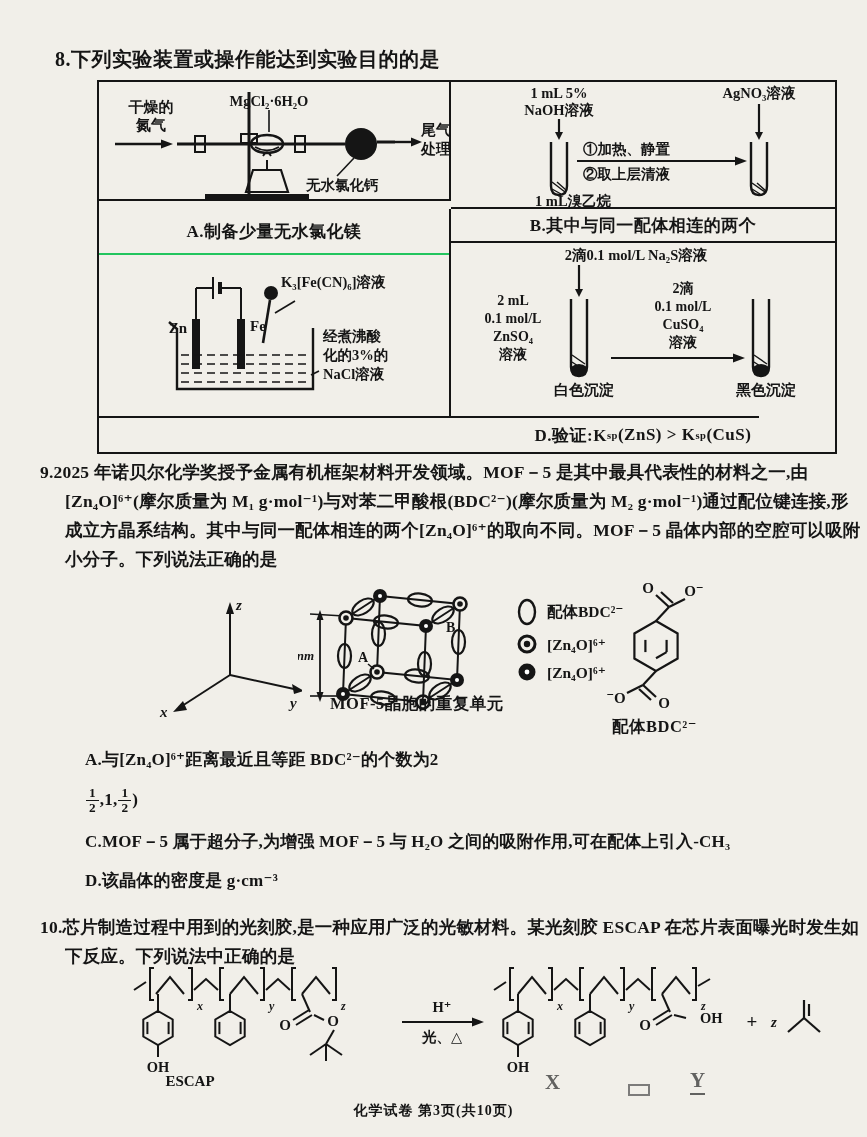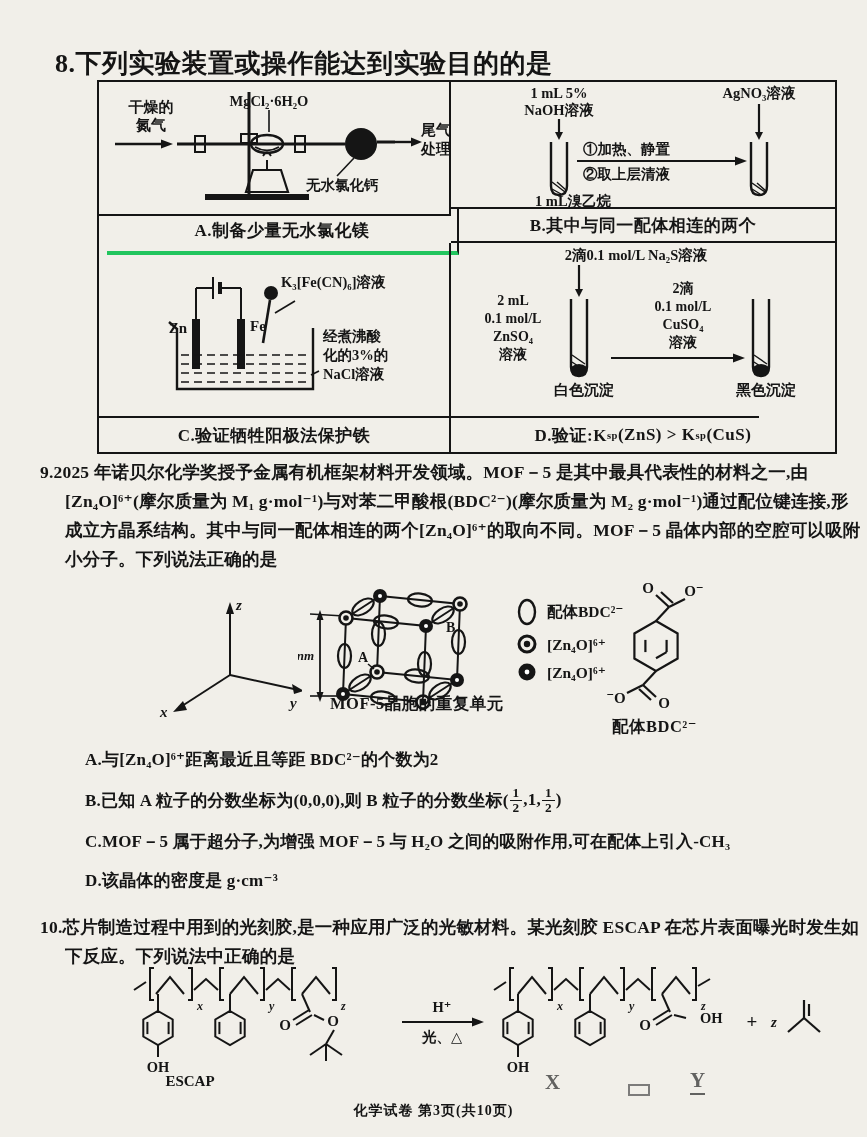--- a/index.html
+++ b/index.html
@@ -28,25 +28,25 @@
   
   .leg-row{display:flex;align-items:center;gap:7px;margin-bottom:4px;}
   .leg-label{font-size:15.5px;font-weight:700;white-space:nowrap;}
   .figcap{font-size:16.5px;font-weight:700;letter-spacing:.5px;}
   .faint{color:#3f3f3f;opacity:.8;font-weight:700;}
   #footer{position:absolute;left:0;top:1102px;width:100%;text-align:center;font-size:14px;font-weight:700;letter-spacing:1px;}
 </style>
 </head>
 <body>
 
-<div class="abs b" style="left:55px;top:46px;font-size:26px;letter-spacing:.5px;">8.下列实验装置或操作能达到实验目的的是</div>
+<div class="abs b" style="left:55px;top:46px;font-size:20px;letter-spacing:.5px;">8.下列实验装置或操作能达到实验目的的是</div>
 
 <div id="q8-table">
 
-  <div class="cell" style="left:0;top:0;width:352px;height:134px;border-right:2px solid #151515;border-bottom:2px solid #151515;">
+  <div class="cell" style="left:0;top:0;width:352px;height:119px;border-right:2px solid #151515;border-bottom:2px solid #151515;">
     <svg width="350" height="125" viewBox="0 0 350 125">
 
       <line x1="150" y1="10" x2="150" y2="112" class="stroke" stroke-width="3"></line>
       <rect x="106" y="112" width="104" height="6" fill="#151515"></rect>
 
       <text x="52" y="30" font-size="15" font-weight="700" text-anchor="middle">干燥的</text>
       <text x="52" y="48" font-size="15" font-weight="700" text-anchor="middle">氮气</text>
       <line x1="16" y1="62" x2="62" y2="62" class="stroke" stroke-width="2.4"></line>
       <polygon points="62,57.5 74,62 62,66.5" fill="#151515"></polygon>
 
@@ -97,21 +97,21 @@
 
       <text x="308" y="16" font-size="14.5" font-weight="700" text-anchor="middle">AgNO₃溶液</text>
       <line x1="308" y1="22" x2="308" y2="50" class="stroke" stroke-width="2.2"></line>
       <polygon points="304,50 312,50 308,58" fill="#151515"></polygon>
 
       <path d="M300,60 V104 Q300,113 308,113 Q316,113 316,104 V60" class="stroke" stroke-width="2.4"></path>
       <path d="M301,101 l13,9 M301,107 l8,5 M306,101 l9,8" class="stroke" stroke-width="1.4"></path>
     </svg>
   </div>
 
-  <div class="cell cap" style="left:8px;top:127px;width:352px;height:46px;border-right:2px solid #151515;border-bottom:4px solid #22c55e;">A.制备少量无水氯化镁</div>
+  <div class="cell cap" style="left:0;top:127px;width:352px;height:46px;border-right:2px solid #151515;border-bottom:2px solid #22c55e;">A.制备少量无水氯化镁</div>
 
   <div class="cell cap" style="left:352px;top:127px;width:384px;height:34px;border-bottom:2px solid #151515;">B.其中与同一配体相连的两个</div>
 
   <div class="cell" style="left:0;top:161px;width:352px;height:175px;border-right:2px solid #151515;border-bottom:2px solid #151515;">
     <svg width="350" height="173" viewBox="0 0 350 173">
 
       <line x1="97" y1="45" x2="114" y2="45" class="stroke" stroke-width="2"></line>
       <line x1="114" y1="34" x2="114" y2="56" class="stroke" stroke-width="2"></line>
       <line x1="121" y1="39" x2="121" y2="51" class="stroke" stroke-width="4"></line>
       <line x1="121" y1="45" x2="142" y2="45" class="stroke" stroke-width="2"></line>
@@ -166,21 +166,20 @@
       <line x1="160" y1="115" x2="282" y2="115" class="stroke" stroke-width="2.2"></line>
       <polygon points="282,110.5 294,115 282,119.5" fill="#151515"></polygon>
 
       <path d="M302,56 V124 Q302,133 310,133 Q318,133 318,124 V56" class="stroke" stroke-width="2.4"></path>
       <path d="M303,112 l13,9 M303,119 l9,6" class="stroke" stroke-width="1.4"></path>
       <path d="M302,124 Q302,133 310,133 Q318,133 318,124 Q310,118 302,124" fill="#151515"></path>
       <text x="315" y="152" font-size="15" font-weight="700" text-anchor="middle">黑色沉淀</text>
     </svg>
   </div>
 
-  <div class="cell cap" style="left:0;top:336px;width:352px;height:34px;border-right:2px solid #151515;">C.验证牺牲阳极法保护铁</div>
 
   <div class="cell cap" style="left:352px;top:336px;width:384px;height:34px;">
     <span>D.验证:K</span>
       <sub>sp</sub>
       <span>(ZnS) &gt; K</span>
       <sub>sp</sub>
       <span>(CuS)</span>
   </div>
 </div>
 
@@ -308,21 +307,20 @@
   </g>
   <text x="70" y="130" font-size="15" font-weight="700" text-anchor="middle">O</text>
   <text x="22" y="125" font-size="15" font-weight="700" text-anchor="middle">⁻O</text>
 </svg>
 
 <div class="abs figcap" style="left:612px;top:716px;">配体BDC²⁻</div>
 
 <div class="abs opt" style="left:85px;top:748px;width:760px;">A.与[Zn₄O]⁶⁺距离最近且等距 BDC²⁻的个数为2</div>
 
 <div class="abs opt" style="left:85px;top:780px;width:760px;height:40px;">
-  <span>B.已知 A 粒子的分数坐标为(0,0,0),则 B 粒子的分数坐标(</span>
     <span class="frac">
       <span class="fnum">1</span>
       <span class="fden">2</span>
     </span>
     <span>,1,</span>
     <span class="frac">
       <span class="fnum">1</span>
       <span class="fden">2</span>
     </span>
     <span>)</span>

